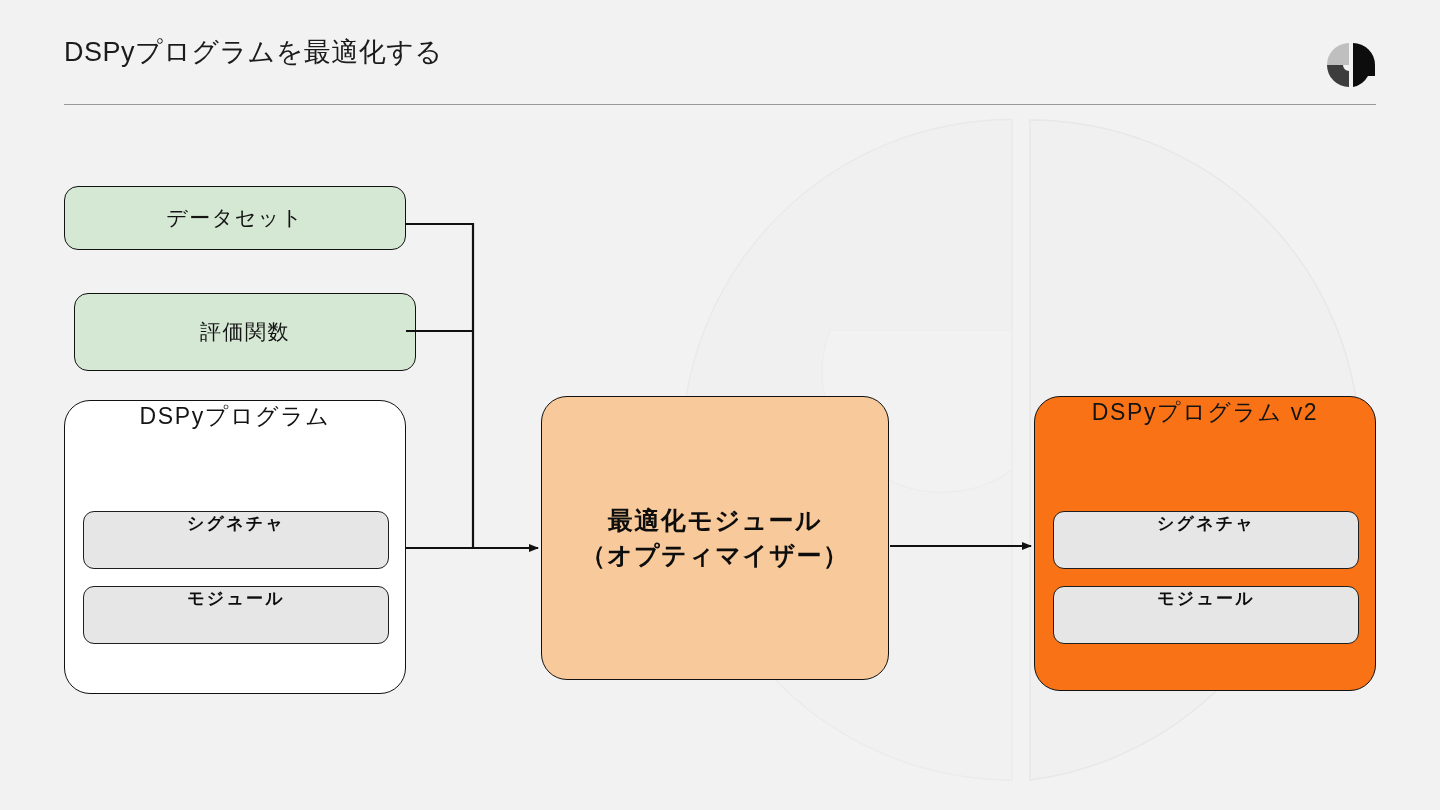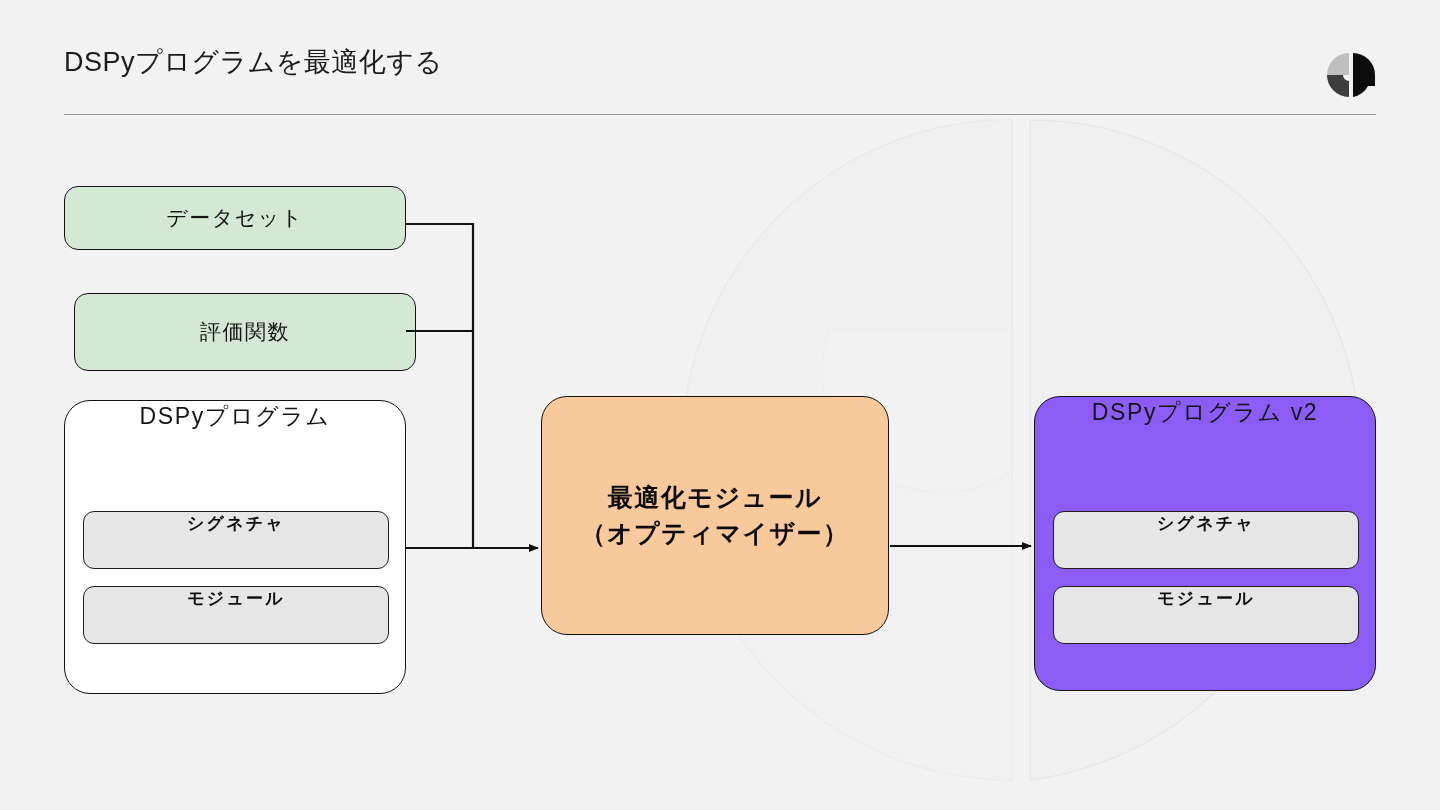--- a/index.html
+++ b/index.html
@@ -21,21 +21,21 @@
     left: 0; top: 0;
     width: 1440px;
     height: 810px;
     pointer-events: none;
     z-index: 0;
   }
 
   
   #header {
     position: absolute;
-    left: 0; top: 10px;
+    left: 0; top: 0;
     width: 1440px;
     height: 106px;
     z-index: 5;
   }
   #page-title {
     position: absolute;
     left: 64px;
     top: 52px;
     transform: translateY(-50%);
     font-size: 27px;
@@ -87,21 +87,21 @@
   .node-white {
     background: #ffffff;
     border-radius: 26px;
   }
   .node-orange {
     background: #f8ca9b;
     border-radius: 26px;
     justify-content: center;
   }
   .node-yellow {
-    background: #8b5cf6;
+    background: #f97316;
     border-radius: 26px;
   }
 
   .node-label-plain {
     font-size: 21px;
     color: #141414;
     letter-spacing: 1.5px;
     font-weight: 400;
     text-align: center;
   }
@@ -193,21 +193,21 @@
   <div class="node node-white" style="left:64px; top:400px; width:342px; height:294px;">
     <div class="node-label-head">DSPyプログラム</div>
     <div class="subbox" style="left:18px; top:110px; width:306px; height:58px;">
       <span>シグネチャ</span>
     </div>
     <div class="subbox" style="left:18px; top:185px; width:306px; height:58px;">
       <span>モジュール</span>
     </div>
   </div>
 
-  <div class="node node-orange" style="left:541px; top:396px; width:348px; height:239px;">
+  <div class="node node-orange" style="left:541px; top:396px; width:348px; height:284px;">
     <div class="node-label-bold">
       <div>最適化モジュール</div>
       <div>（オプティマイザー）</div>
     </div>
   </div>
 
   <div class="node node-yellow" style="left:1034px; top:396px; width:342px; height:295px;">
     <div class="node-label-head">DSPyプログラム v2</div>
     <div class="subbox" style="left:18px; top:114px; width:306px; height:58px;">
       <span>シグネチャ</span>

